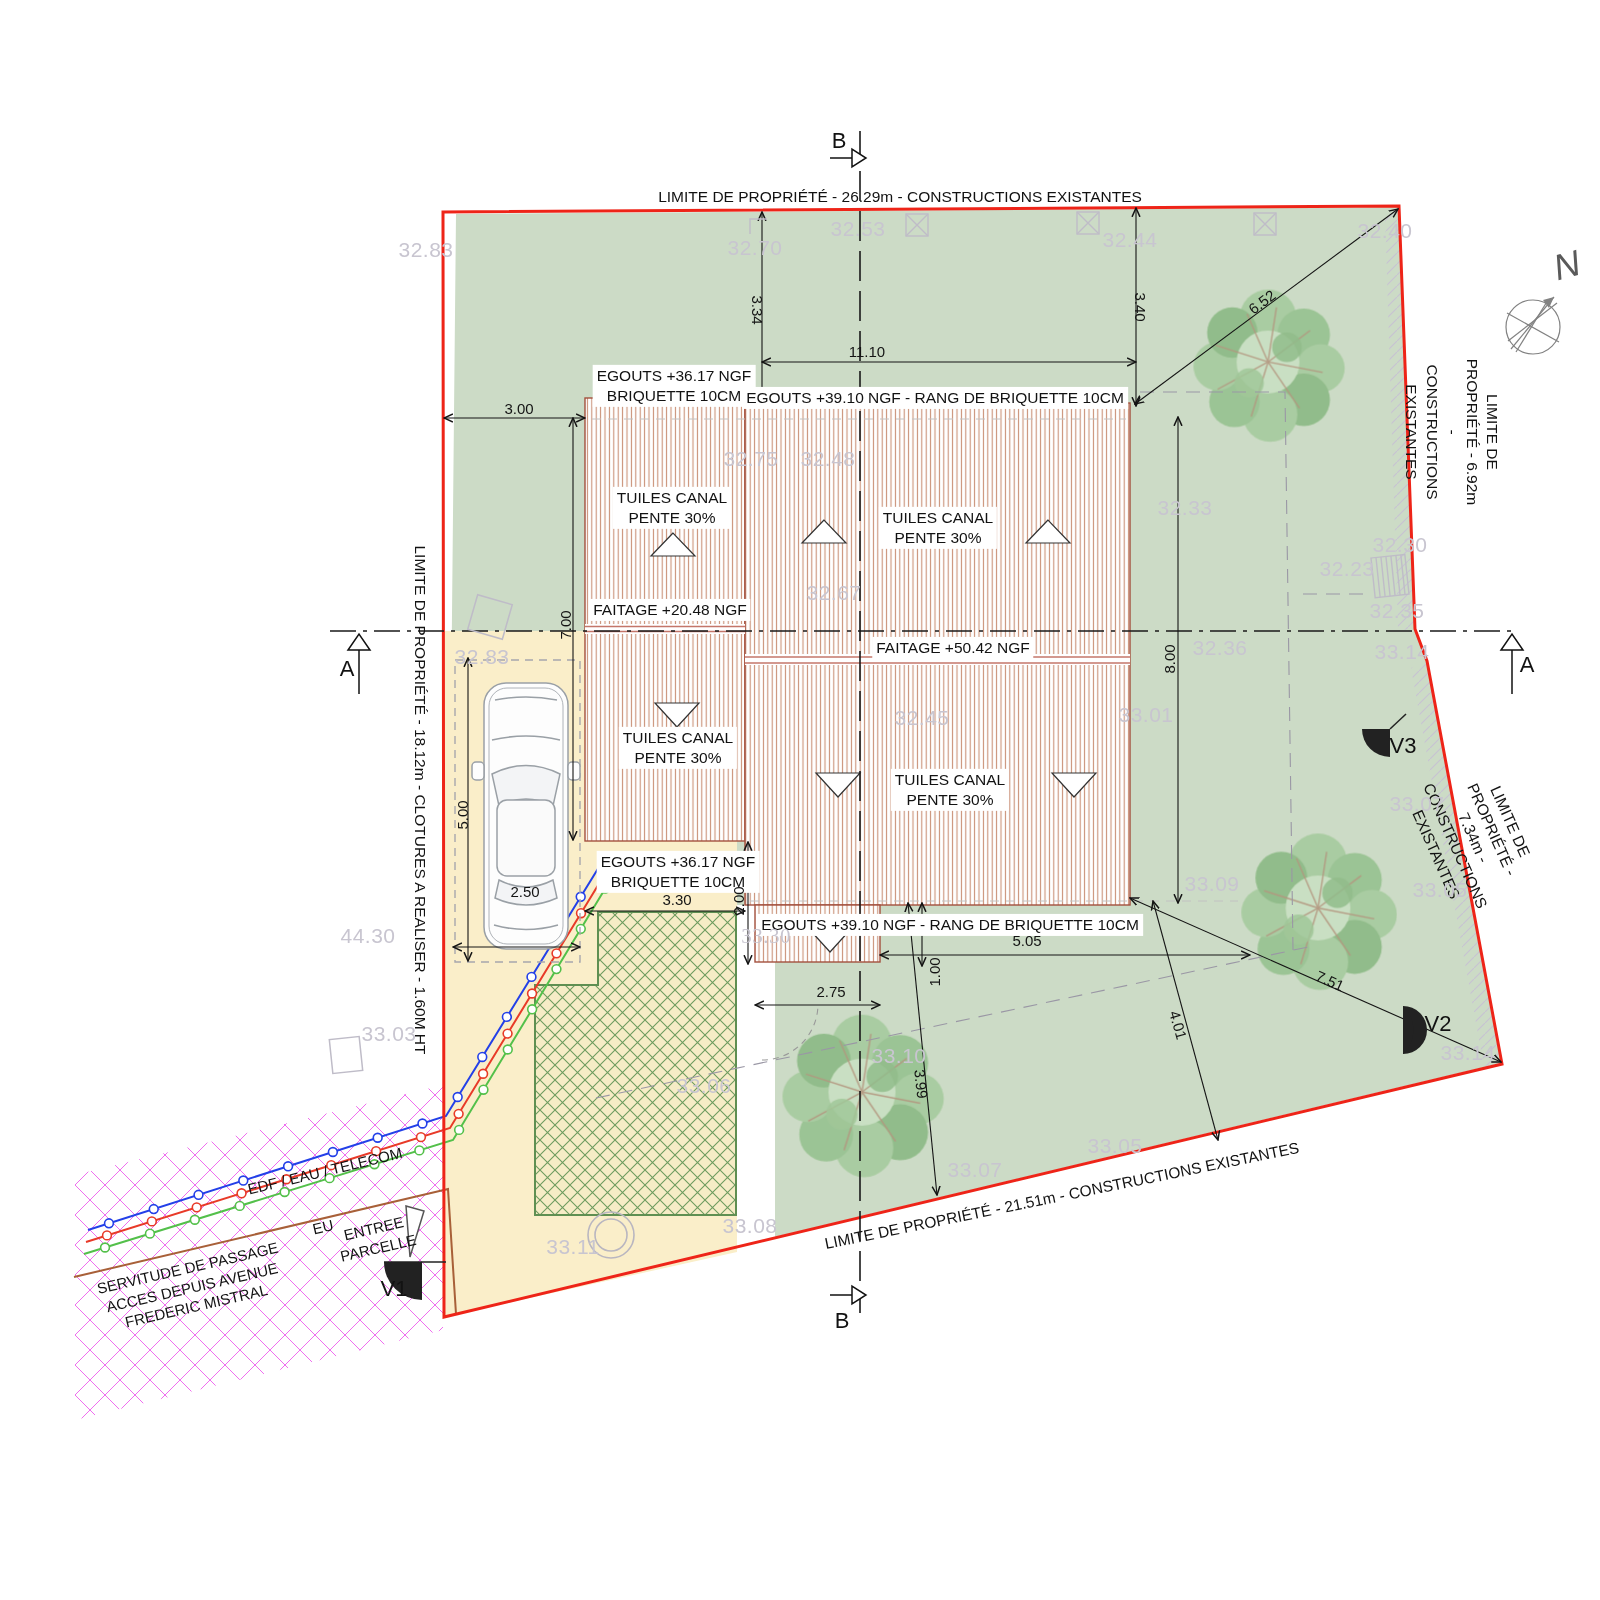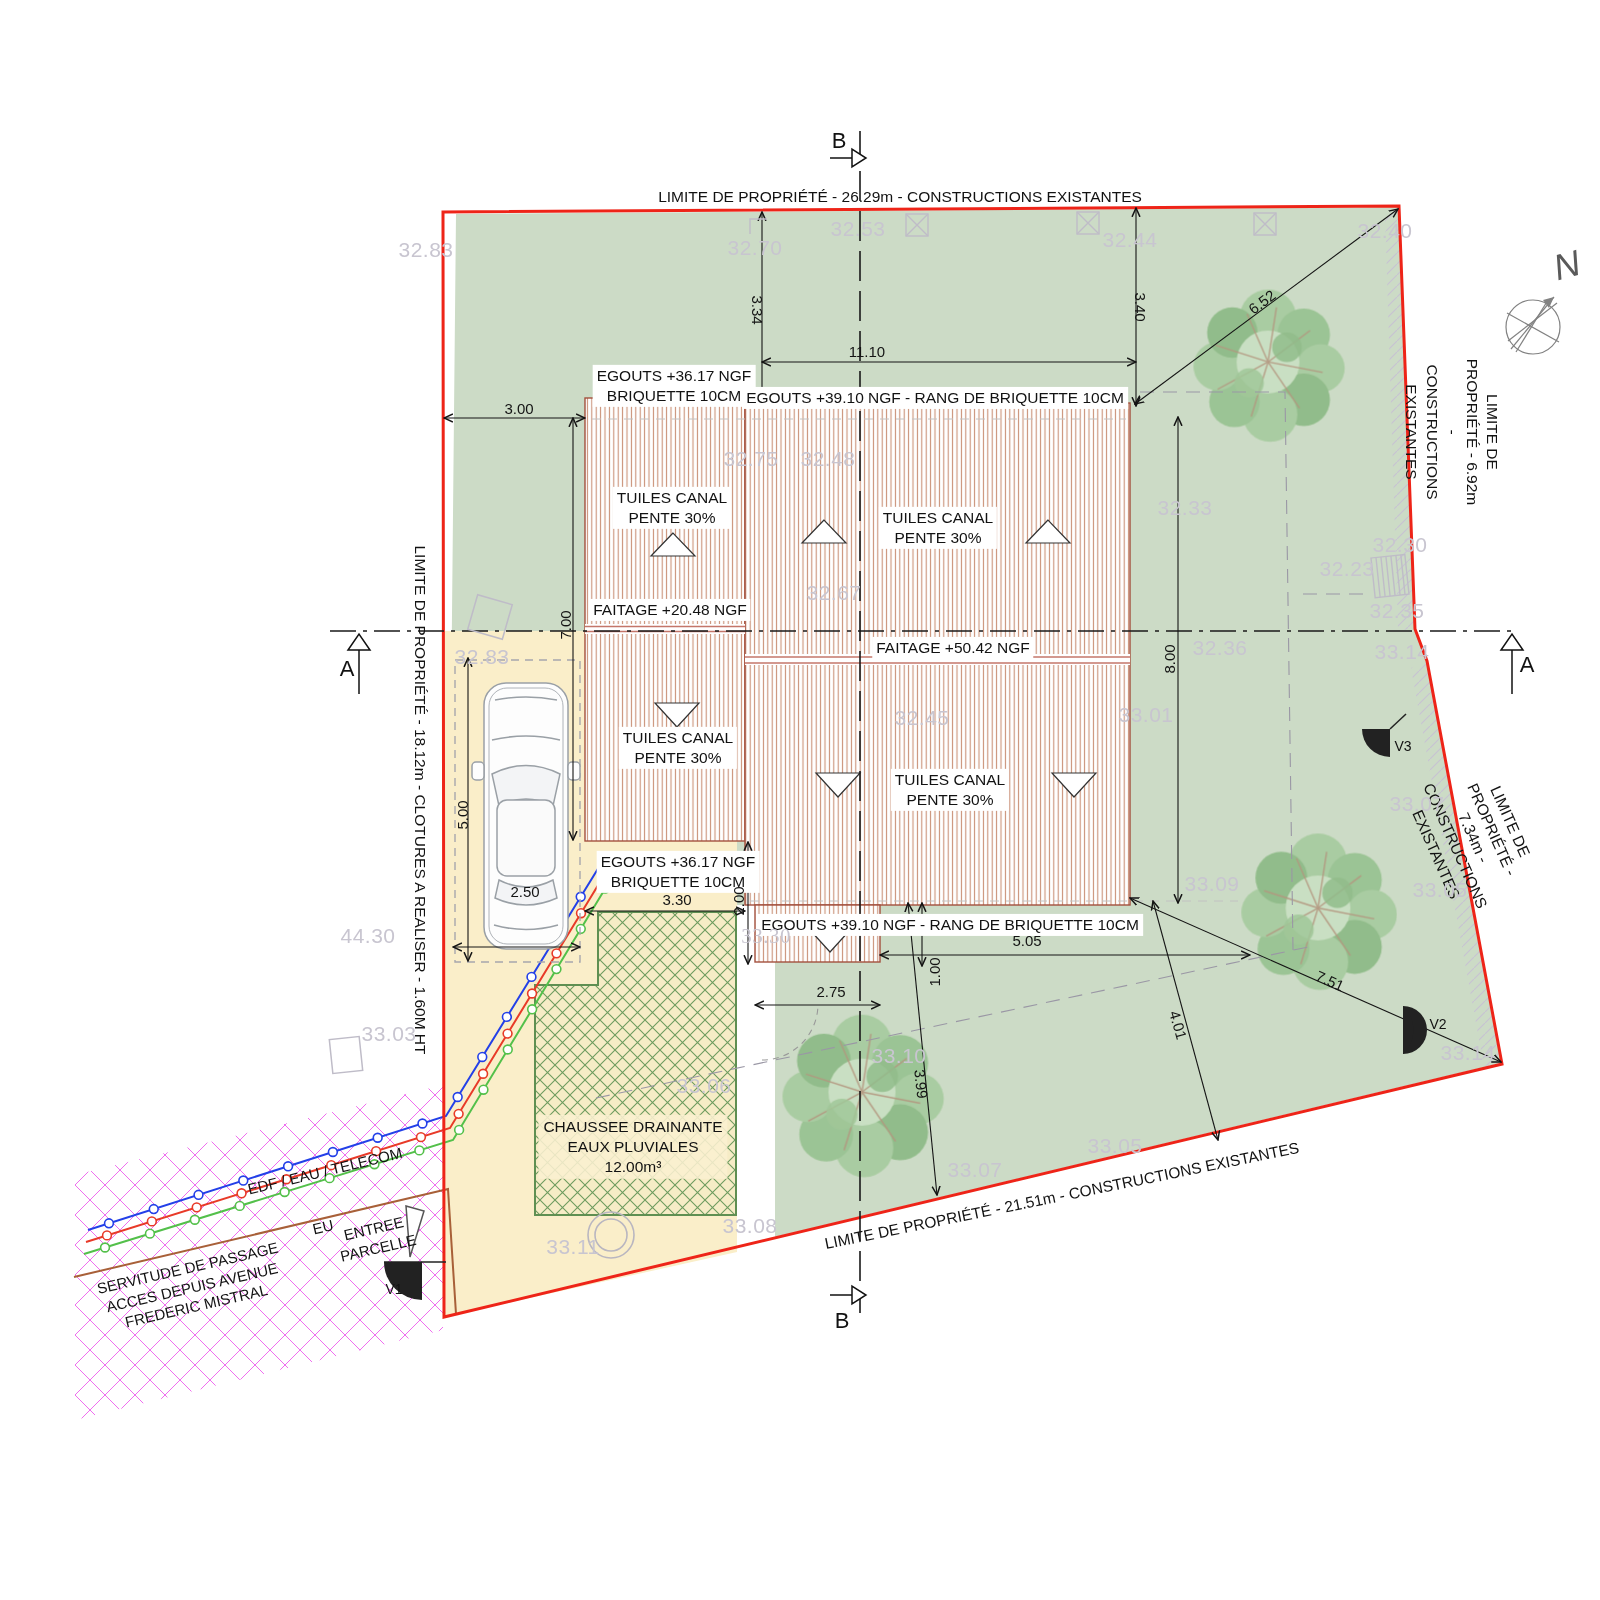--- a/index.html
+++ b/index.html
@@ -8,21 +8,21 @@
   #drawing{position:absolute;left:0;top:0;}
   #ann-layer{position:absolute;left:0;top:0;width:1600px;height:1600px;pointer-events:none;}
   .lbl{position:absolute;transform:translate(-50%,-50%) rotate(var(--r,0deg));
        white-space:pre-line;text-align:center;line-height:1.3;color:#121212;}
   .dim{font-size:15px;white-space:pre;color:#141414;}
   .elev{font-size:21px;white-space:pre;color:#c8c5d0;letter-spacing:.5px;}
   .roofl{font-size:15.5px;background:#fff;padding:1px 4px;}
   .bnd{font-size:15.5px;white-space:pre;}
   .chx{font-size:15.5px;background:rgba(250,240,208,.88);padding:2px 5px;}
   .sv{font-size:15px;}
-  .vlab{font-size:14px;font-weight:400;}
+  .vlab{font-size:22px;font-weight:400;}
   .seclab{font-size:22px;}
   .nlab{font-size:36px;color:#5a5a5a;font-style:italic;}
 </style>
 </head>
 <body>
 
 <div id="stage">
 
 <svg id="drawing" width="1600" height="1600" viewBox="0 0 1600 1600" xmlns="http://www.w3.org/2000/svg">
   <defs>
@@ -304,23 +304,20 @@
   <div class="lbl roofl" style="left:670px;top:610px;">FAITAGE +20.48 NGF</div>
   <div class="lbl roofl" style="left:953px;top:648px;">FAITAGE +50.42 NGF</div>
   <div class="lbl roofl" style="left:678px;top:748px;">TUILES CANAL
 PENTE 30%</div>
   <div class="lbl roofl" style="left:950px;top:790px;">TUILES CANAL
 PENTE 30%</div>
   <div class="lbl roofl" style="left:678px;top:872px;">EGOUTS +36.17 NGF
 BRIQUETTE 10CM</div>
   <div class="lbl roofl" style="left:950px;top:925px;">EGOUTS +39.10 NGF - RANG DE BRIQUETTE 10CM</div>
 
-  <div class="lbl chx" style="left:633px;top:1147px;">CHAUSSEE DRAINANTE
-EAUX PLUVIALES
-12.00m³</div>
 
   <div class="lbl sv" style="left:192px;top:1287px;--r:-13deg;">SERVITUDE DE PASSAGE
 ACCES DEPUIS AVENUE
 FREDERIC MISTRAL</div>
   <div class="lbl sv" style="left:325px;top:1171px;--r:-13.5deg;">EDF / EAU / TELECOM</div>
   <div class="lbl sv" style="left:323px;top:1227px;--r:-13deg;">EU</div>
   <div class="lbl sv" style="left:376px;top:1238px;--r:-13deg;">ENTREE
 PARCELLE</div>
 
   <div class="lbl vlab" style="left:394px;top:1289px;">V1</div>

